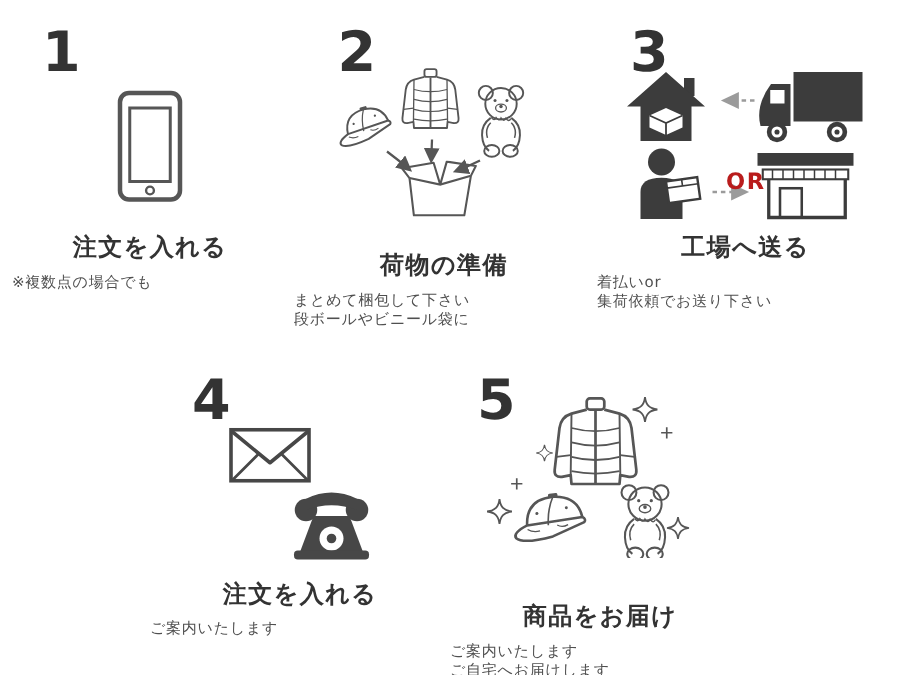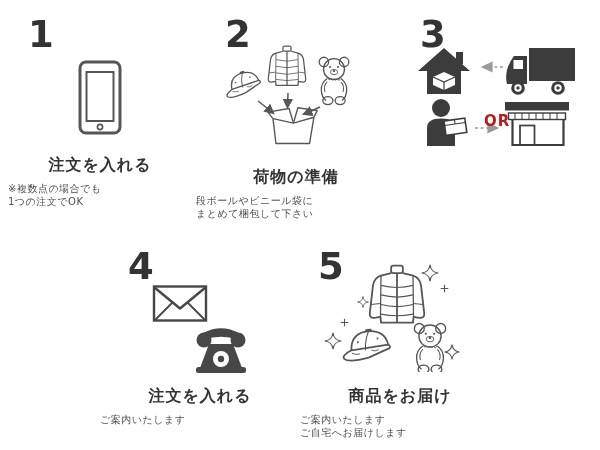--- a/index.html
+++ b/index.html
@@ -81,21 +81,20 @@
     <div class="icon-wrap" style="margin-top:52px;height:76px">
       <svg class="outline-icon" width="46" height="76" viewBox="0 0 46 76">
         <rect x="3" y="2" width="40" height="71" rx="6" fill="none" stroke="currentColor" stroke-width="3"></rect>
         <rect x="9.5" y="12" width="27" height="49" fill="none" stroke="currentColor" stroke-width="2"></rect>
         <circle cx="23" cy="67" r="2.6" fill="none" stroke="currentColor" stroke-width="1.6"></circle>
       </svg>
     </div>
     <div class="step-title" style="margin-top:19px">注文を入れる</div>
     <div class="step-desc">
       <div>※複数点の場合でも</div>
-      <div>1つの注文でOK</div>
     </div>
   </div>
 
   <div class="step" id="s2" style="left:196px;top:8px;width:200px">
     <div class="step-number" style="left:29px;top:8px">2</div>
     <div class="icon-wrap" style="margin-top:37px;height:100px">
       <svg class="outline-icon" width="160" height="100" viewBox="0 0 160 100">
         <g transform="rotate(-16 28 40)">
           <use href="#sym-cap" x="7" y="22" width="44" height="31"></use>
         </g>
@@ -104,22 +103,22 @@
         <g>
           <path d="M42 56 Q50 62 57 68" stroke="currentColor" stroke-width="1.5" fill="none" marker-end="url(#ah-dark)"></path>
           <path d="M72 48 L71.5 62" stroke="currentColor" stroke-width="1.5" fill="none" marker-end="url(#ah-dark)"></path>
           <path d="M104 62 Q96 66 88 69" stroke="currentColor" stroke-width="1.5" fill="none" marker-end="url(#ah-dark)"></path>
         </g>
         <use href="#sym-box" x="46" y="62" width="60" height="38"></use>
       </svg>
     </div>
     <div class="step-title" style="margin-top:22px">荷物の準備</div>
     <div class="step-desc">
+      <div>まとめて梱包して下さい</div>
       <div>段ボールやビニール袋に</div>
-      <div>まとめて梱包して下さい</div>
     </div>
   </div>
 
   <div class="step" id="s3" style="left:398px;top:8px;width:198px">
     <div class="step-number" style="left:22px;top:8px">3</div>
     <div class="icon-wrap" style="margin-top:40px;height:100px">
       <svg width="160" height="100" viewBox="0 0 160 100">
         <g>
           <rect x="39" y="4" width="7" height="12" fill="#3c3c3c"></rect>
           <path d="M27 0 L1 23 L10 23 L10 46 L44 46 L44 23 L53 23 Z" fill="#3c3c3c"></path>
@@ -152,20 +151,25 @@
         <g>
           <rect x="88" y="54" width="64" height="8.5" fill="#3c3c3c"></rect>
           <rect x="91.5" y="65" width="57" height="6.5" fill="none" stroke="#3c3c3c" stroke-width="1.4"></rect>
           <path d="M98 65 V71.5 M105 65 V71.5 M112 65 V71.5 M119 65 V71.5 M126 65 V71.5 M133 65 V71.5 M140 65 V71.5" stroke="#3c3c3c" stroke-width="1"></path>
           <path d="M95.5 72 L95.5 97 L146.5 97 L146.5 72" fill="none" stroke="#3c3c3c" stroke-width="2.2"></path>
           <rect x="103" y="77.5" width="14.5" height="19.5" fill="none" stroke="#3c3c3c" stroke-width="1.7"></rect>
         </g>
       </svg>
       <span class="or-label">OR</span>
     </div>
+    <div class="step-title" style="margin-top:7px">工場へ送る</div>
+    <div class="step-desc">
+      <div>着払いor</div>
+      <div>集荷依頼でお送り下さい</div>
+    </div>
   </div>
 
   <div class="step" id="s4" style="left:100px;top:243px;width:200px">
     <div class="step-number" style="left:28px;top:5px">4</div>
     <div class="icon-wrap" style="margin-top:42px;height:98px">
       <svg width="112" height="98" viewBox="0 0 112 98">
         <g>
           <rect x="10" y="1.5" width="52" height="34" fill="none" stroke="#474747" stroke-width="2.4"></rect>
           <path d="M10.5 2.5 L36 23.5 L61.5 2.5" fill="none" stroke="#474747" stroke-width="2.4" stroke-linejoin="round"></path>
           <path d="M11 35 L28.5 17.5 M61 35 L43.5 17.5" stroke="#474747" stroke-width="1.8"></path>
@@ -199,20 +203,20 @@
         <g>
           <use href="#sym-sparkle" x="105" y="2" width="18" height="18"></use>
           <use href="#sym-plus" x="124" y="22" width="9" height="9"></use>
           <use href="#sym-sparkle" x="41" y="34" width="12" height="12"></use>
           <use href="#sym-plus" x="24" y="56" width="9" height="9"></use>
           <use href="#sym-sparkle" x="8" y="70" width="18" height="18"></use>
           <use href="#sym-sparkle" x="128" y="82" width="16" height="16"></use>
         </g>
       </svg>
     </div>
-    <div class="step-title" style="margin-top:14px">商品をお届け</div>
+    <div class="step-title" style="margin-top:29px">商品をお届け</div>
     <div class="step-desc">
       <div>ご案内いたします</div>
       <div>ご自宅へお届けします</div>
     </div>
   </div>
 
 </div>
 
 </body></html>

